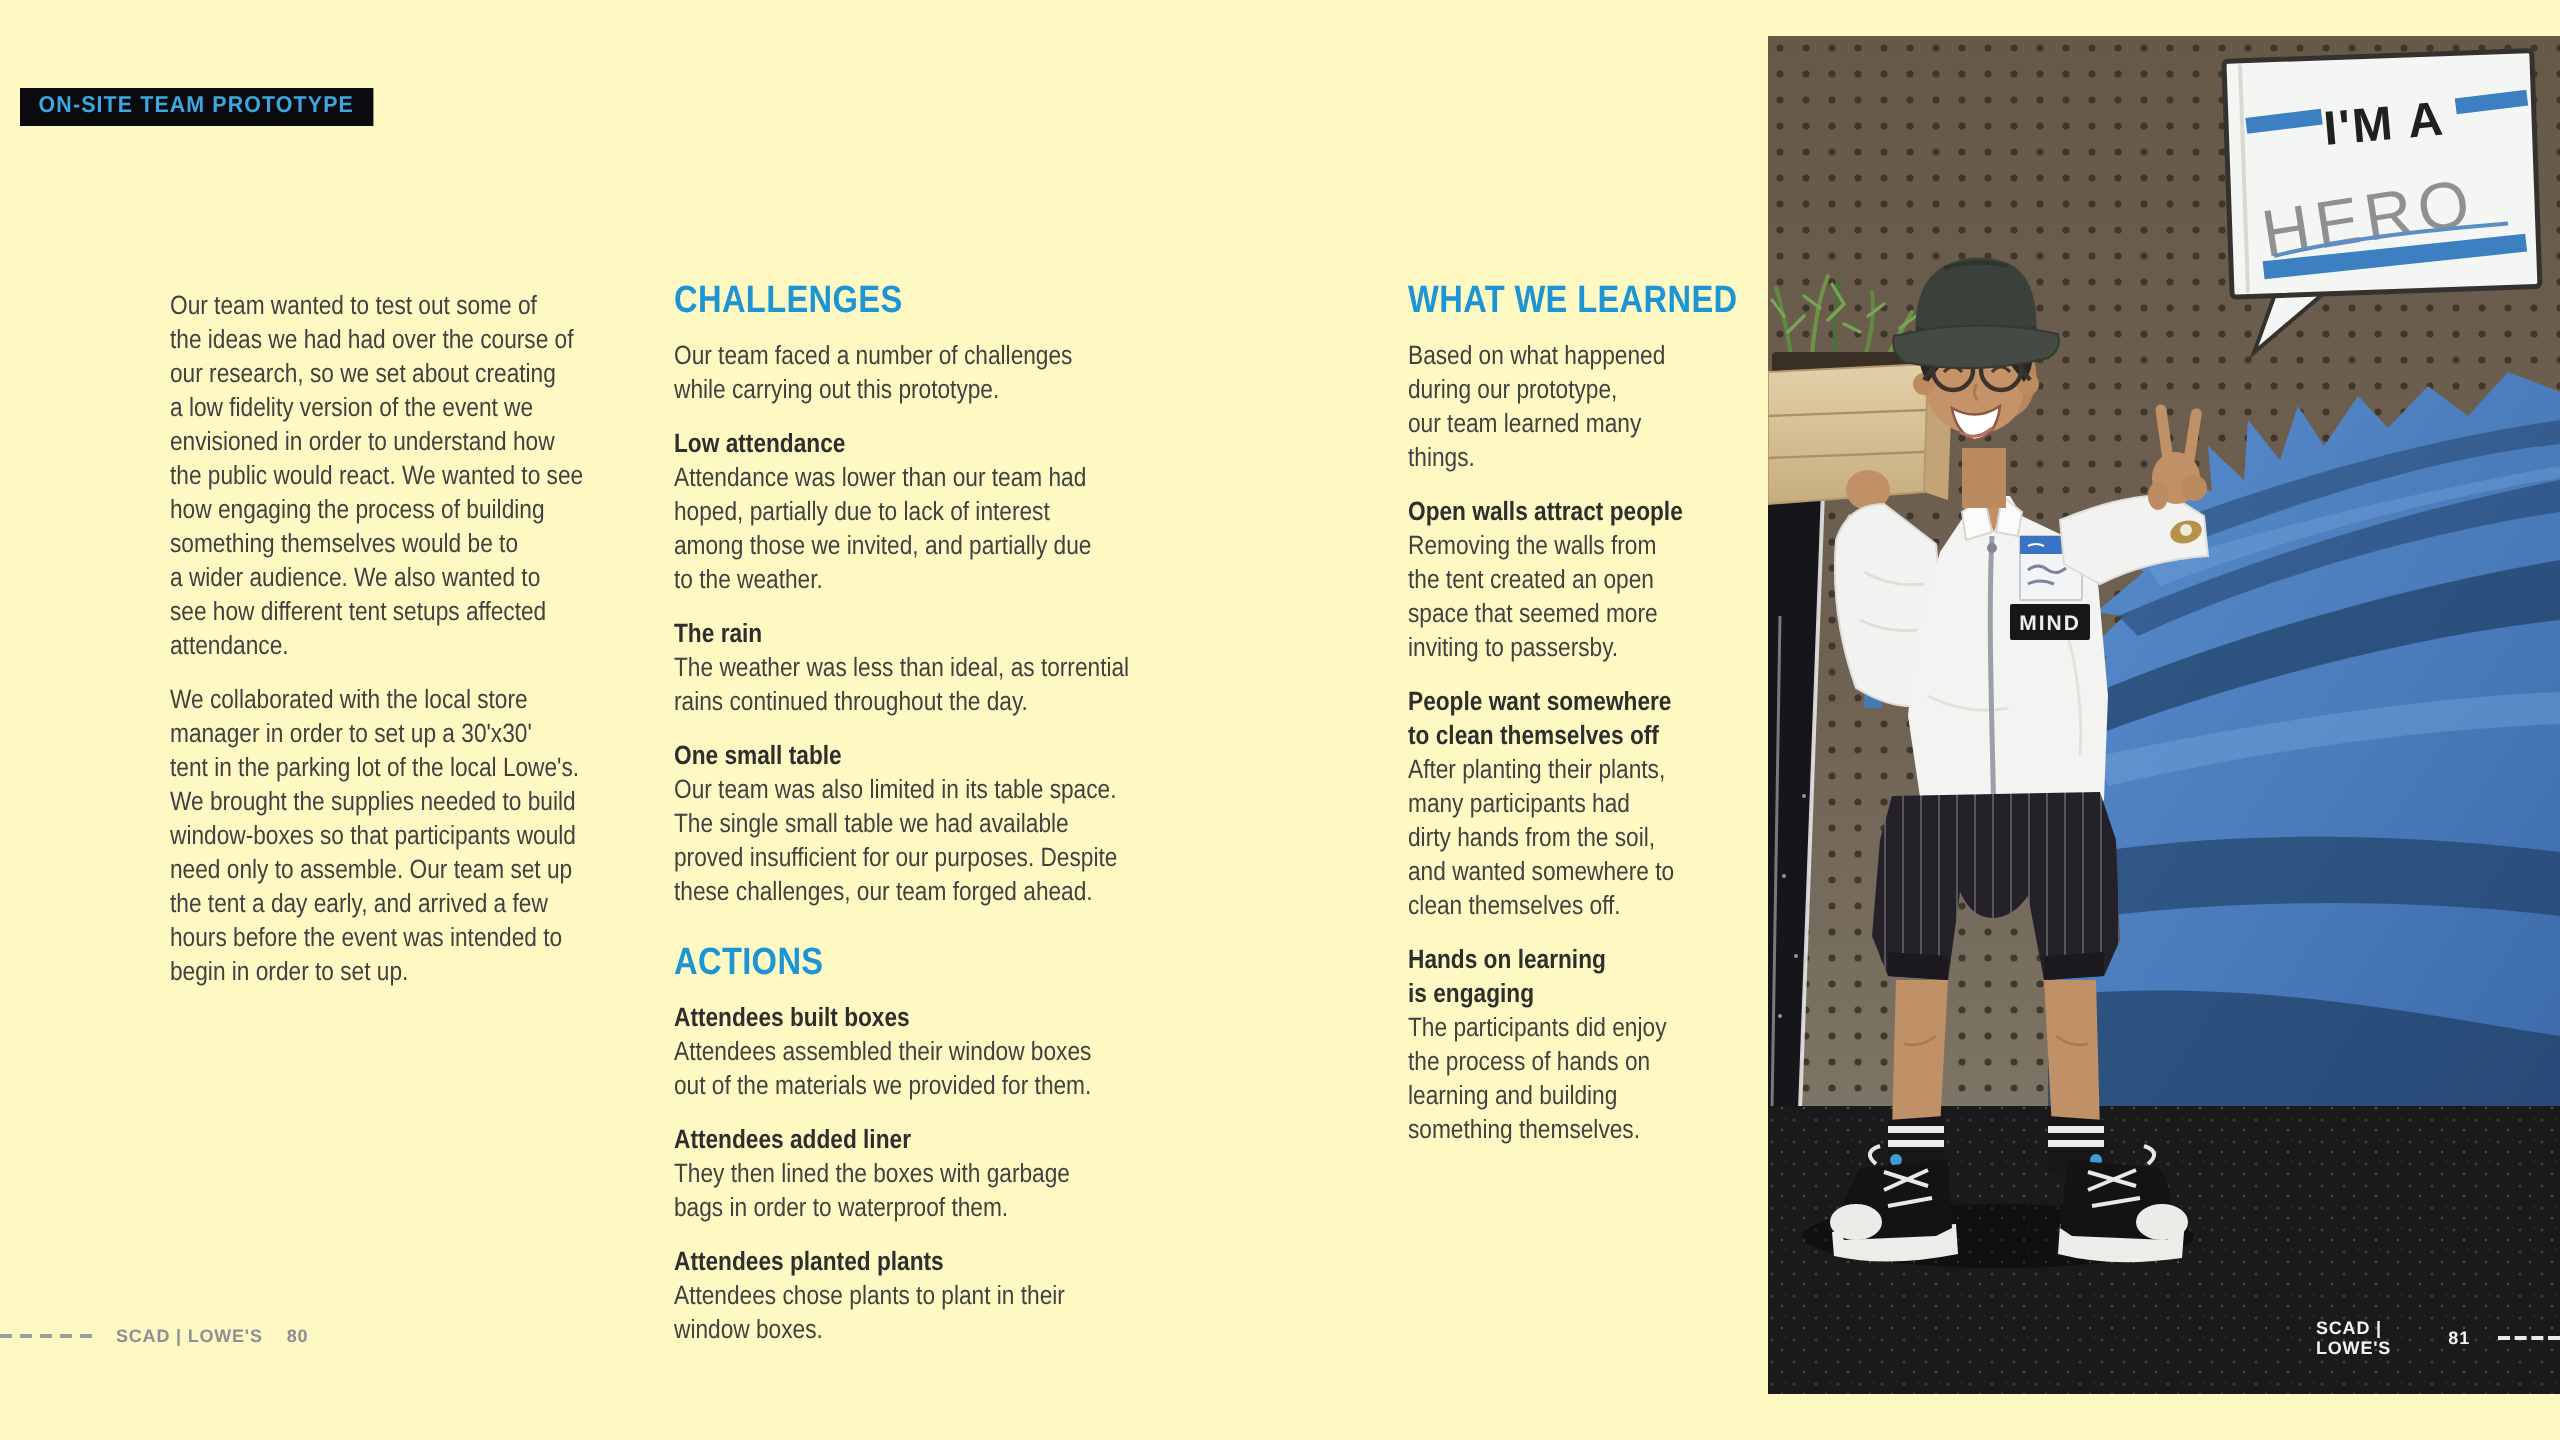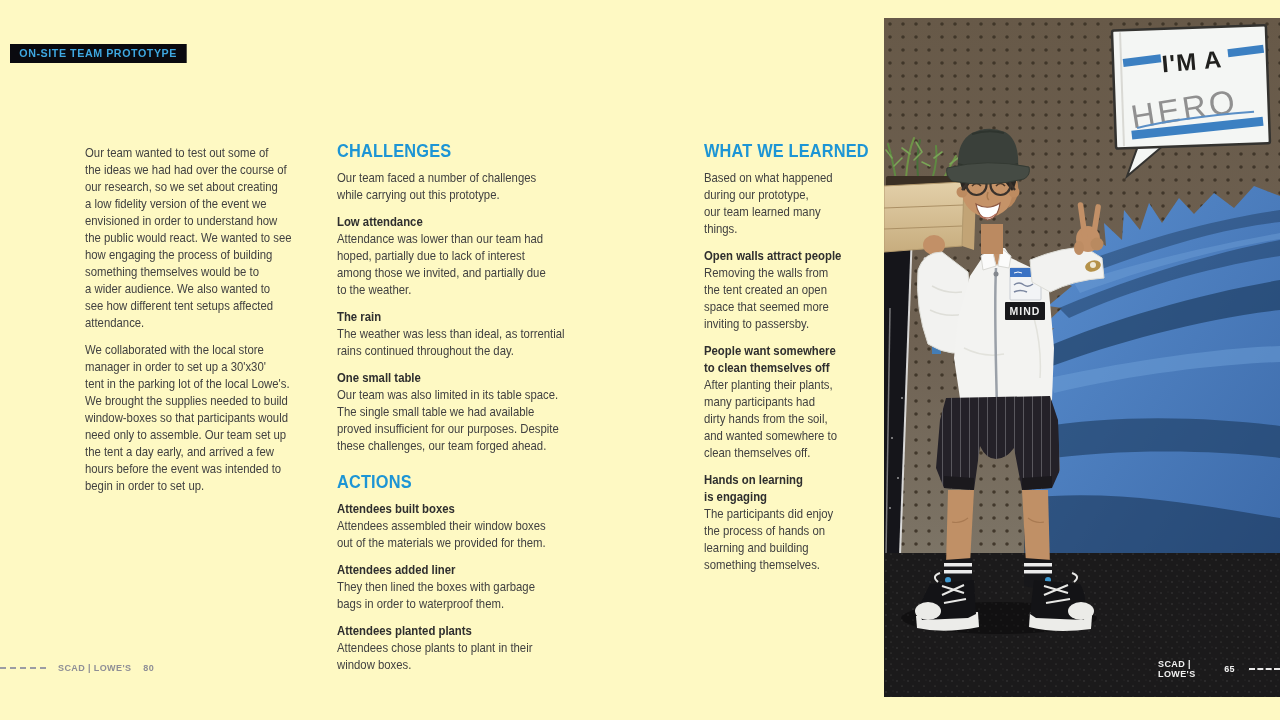--- a/index.html
+++ b/index.html
@@ -338,18 +338,18 @@
           <path d="M150 562 L196 566 Q204 578 200 602 L152 600 L146 596 Z" fill="#131316"></path>
           <ellipse cx="197" cy="593" rx="13" ry="9" fill="#ebebe8"></ellipse>
           <path d="M160 568 L184 575 M160 577 L184 567 M162 585 L186 581" stroke="#e8e8e6" stroke-width="2" fill="none"></path>
           <path d="M190 564 q7 -6 -2 -9" stroke="#e8e8e6" stroke-width="2" fill="none"></path>
         </g>
       </g>
     </svg>
 
     <div class="photo-footer">
       <span>SCAD | LOWE'S</span>
-      <span class="pagenum">65</span>
+      <span class="pagenum">81</span>
       <span class="dashes"></span>
     </div>
   </div>
 
 </div>
 
 </body></html>

